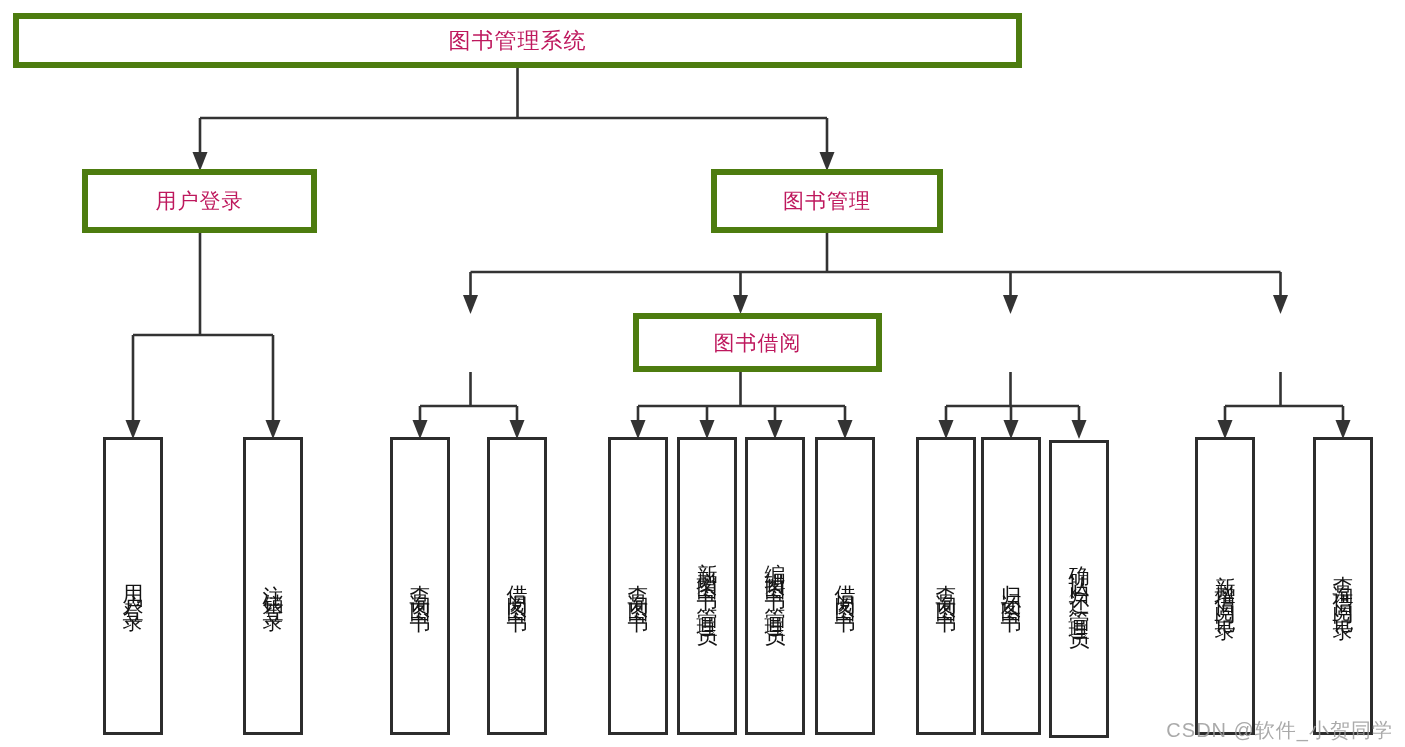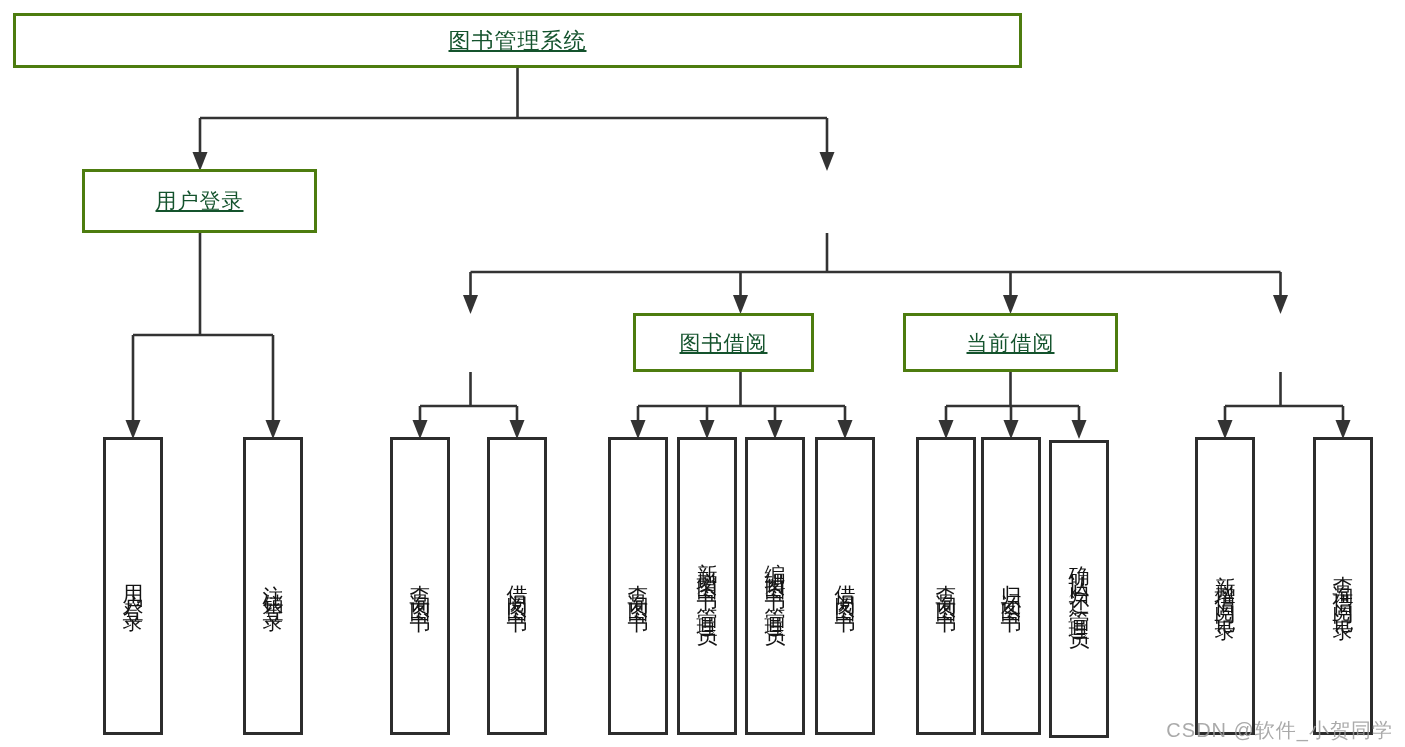--- a/index.html
+++ b/index.html
@@ -3,23 +3,23 @@
 <meta charset="utf-8">
 <style>
   html,body{margin:0;padding:0;background:#fff;}
   .canvas{
     position:relative;width:1405px;height:747px;background:#ffffff;overflow:hidden;
     font-family:"Liberation Sans","DejaVu Sans",sans-serif;
   }
   .connectors{position:absolute;left:0;top:0;width:1405px;height:747px;pointer-events:none;}
   .node{
     position:absolute;box-sizing:border-box;
-    border:3px solid #4d7c0f;background:#ffffff;
+    border:6px solid #4d7c0f;background:#ffffff;
     display:flex;align-items:center;justify-content:center;
-    font-size:21px;color:#14532d;letter-spacing:1px;white-space:nowrap;text-decoration:underline;
+    font-size:21px;color:#be185d;letter-spacing:1px;white-space:nowrap;
   }
   .node.root{font-size:22px;}
   .leaf{
     position:absolute;box-sizing:border-box;
     border:3px solid #2d2d2d;background:#ffffff;
     display:flex;align-items:center;justify-content:center;
     writing-mode:vertical-rl;text-orientation:mixed;
     font-size:21px;color:#141414;letter-spacing:9px;
     overflow:hidden;
   }
@@ -71,23 +71,23 @@
       <polygon points="1011,439 1003.5,420 1018.5,420"></polygon>
       <polygon points="1079,439 1071.5,420 1086.5,420"></polygon>
       <polygon points="1225,439 1217.5,420 1232.5,420"></polygon>
       <polygon points="1343,439 1335.5,420 1350.5,420"></polygon>
     </g>
   </svg>
 
   <div class="node root" style="left:13px;top:13px;width:1009px;height:55px">图书管理系统</div>
 
   <div class="node" style="left:82px;top:169px;width:235px;height:64px">用户登录</div>
+  <div class="node" style="left:711px;top:169px;width:232px;height:64px">图书管理</div>
 
-  <div class="node" style="left:633px;top:313px;width:181px;height:59px">图书借阅</div>
-  <div class="node" style="left:903px;top:313px;width:215px;height:59px">当前借阅</div>
+  <div class="node" style="left:633px;top:313px;width:249px;height:59px">图书借阅</div>
 
   <div class="leaf" style="left:103px;top:437px;width:60px;height:298px">用户登录</div>
   <div class="leaf" style="left:243px;top:437px;width:60px;height:298px">注销登录</div>
 
   <div class="leaf" style="left:390px;top:437px;width:60px;height:298px">查询图书</div>
   <div class="leaf" style="left:487px;top:437px;width:60px;height:298px">借阅图书</div>
 
   <div class="leaf" style="left:608px;top:437px;width:60px;height:298px">查询图书</div>
   <div class="leaf" style="left:677px;top:437px;width:60px;height:298px">新增图书（管理员）</div>
   <div class="leaf" style="left:745px;top:437px;width:60px;height:298px">编辑图书（管理员）</div>

